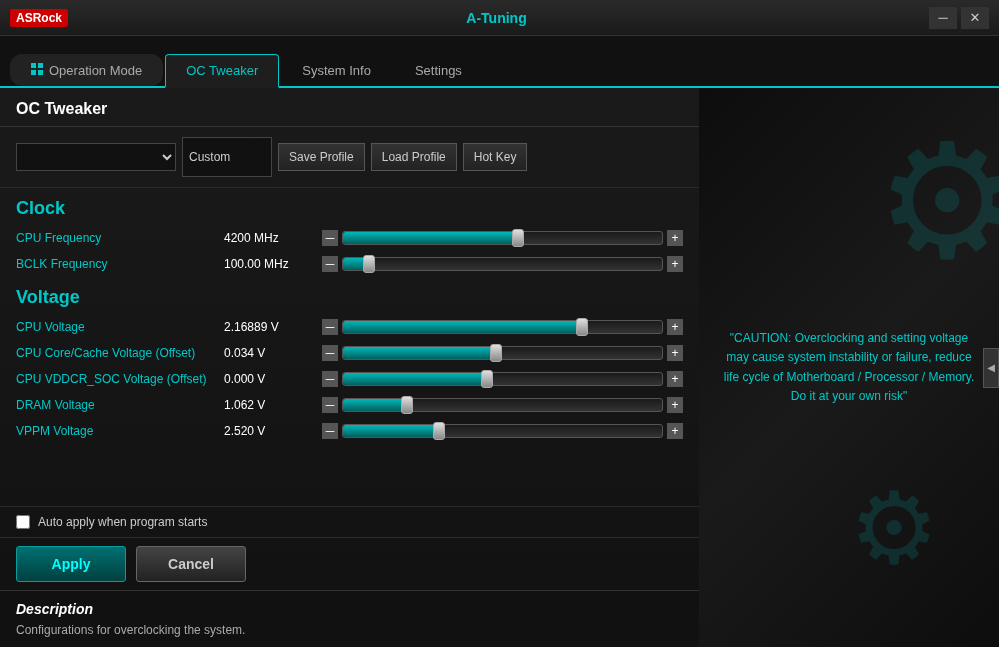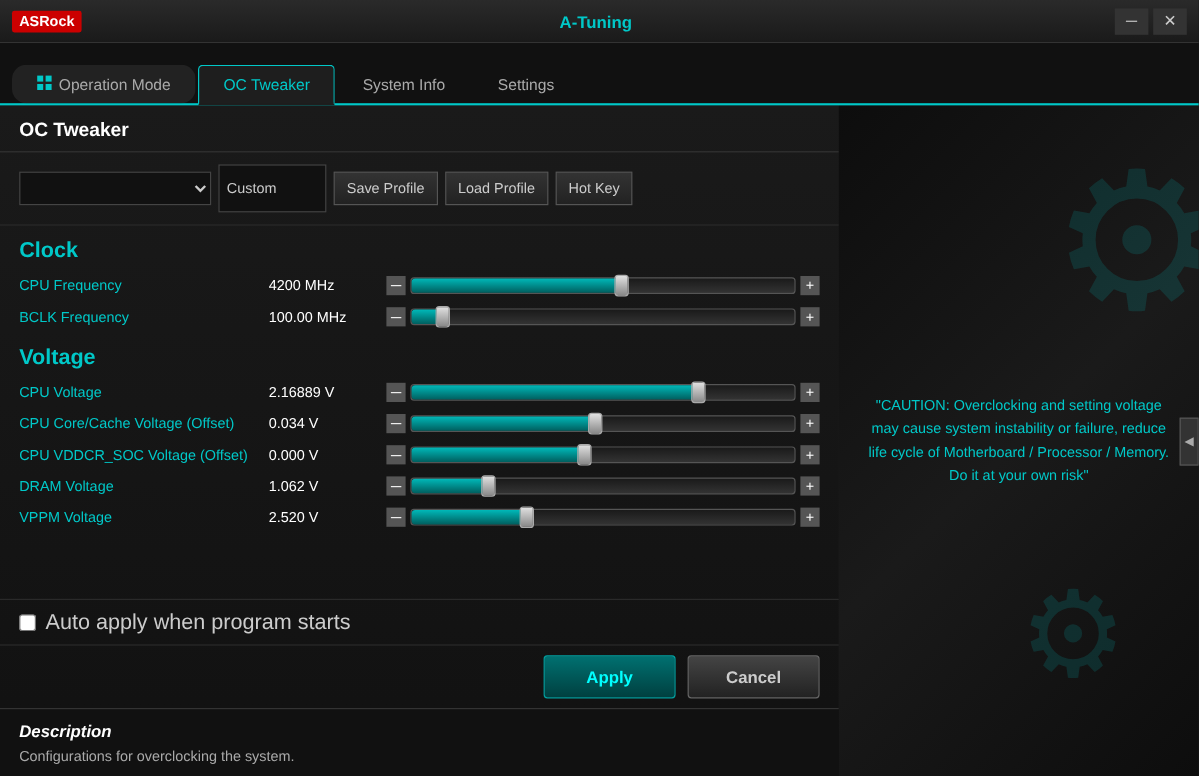--- a/index.html
+++ b/index.html
@@ -254,28 +254,28 @@
       padding: 8px 16px;
       gap: 8px;
       border-top: 1px solid #2a2a2a;
     }
     #autoapply-row input[type=checkbox] {
       accent-color: #00c8c8;
       width: 14px;
       height: 14px;
     }
     #autoapply-row label {
-      font-size: 18px;
+      font-size: 12px;
       color: #ccc;
     }
 
     
     #action-row {
       display: flex;
-      justify-content: flex-end;
+      justify-content: flex-start;
       gap: 10px;
       padding: 8px 16px;
       border-top: 1px solid #2a2a2a;
     }
     .action-btn {
       width: 110px;
       height: 36px;
       font-size: 14px;
       font-weight: bold;
       cursor: pointer;

